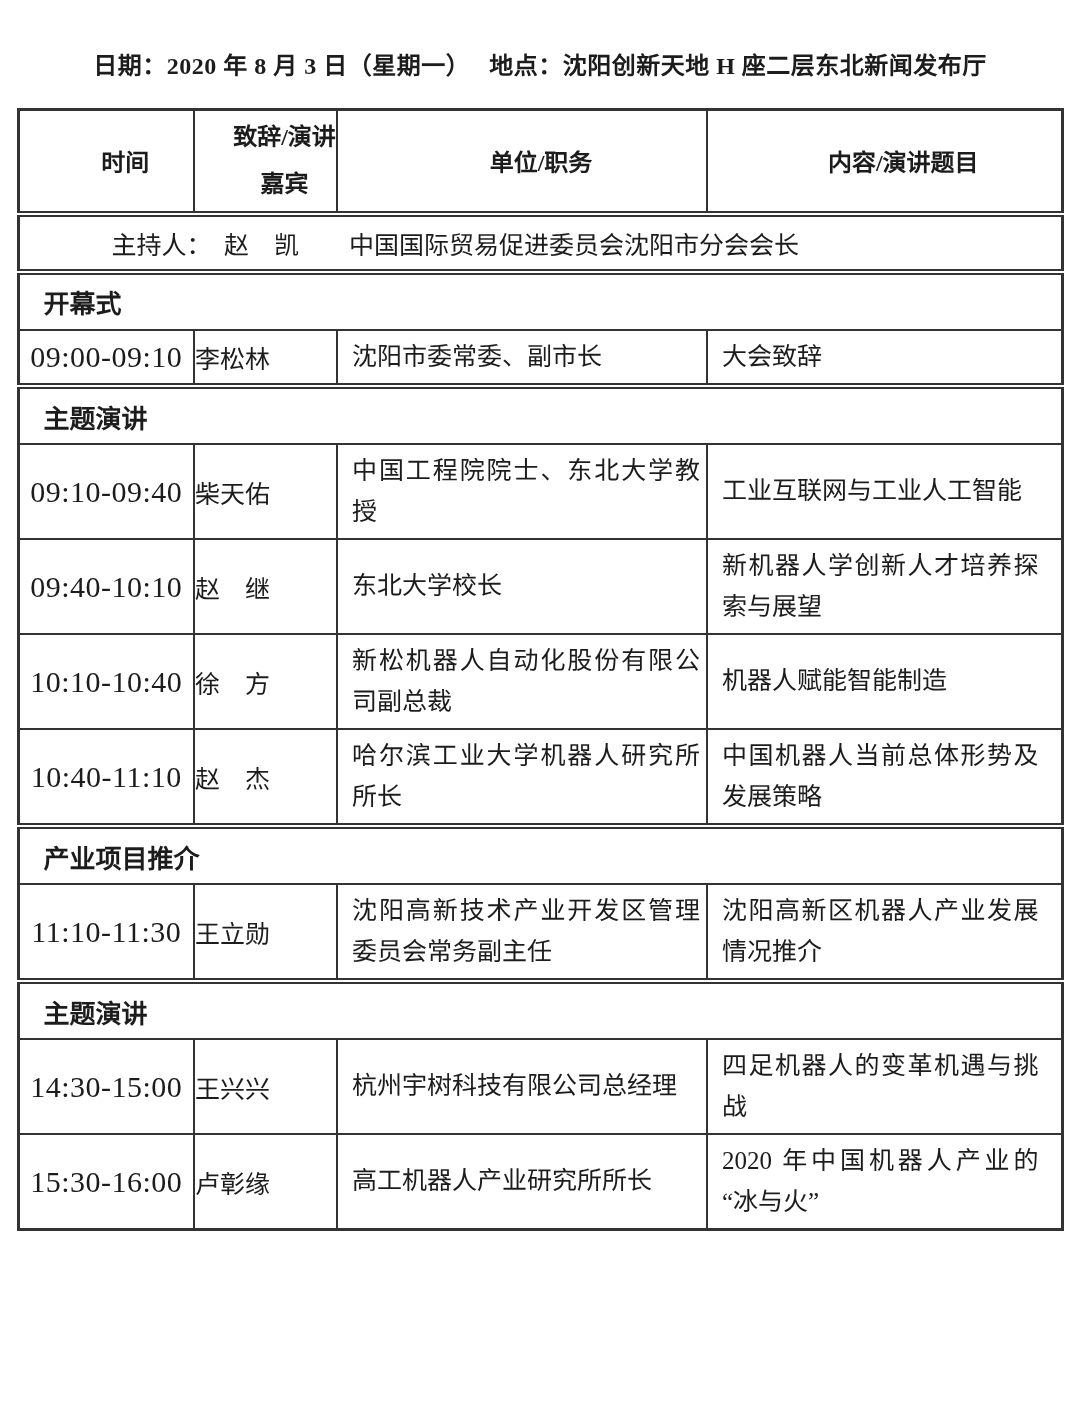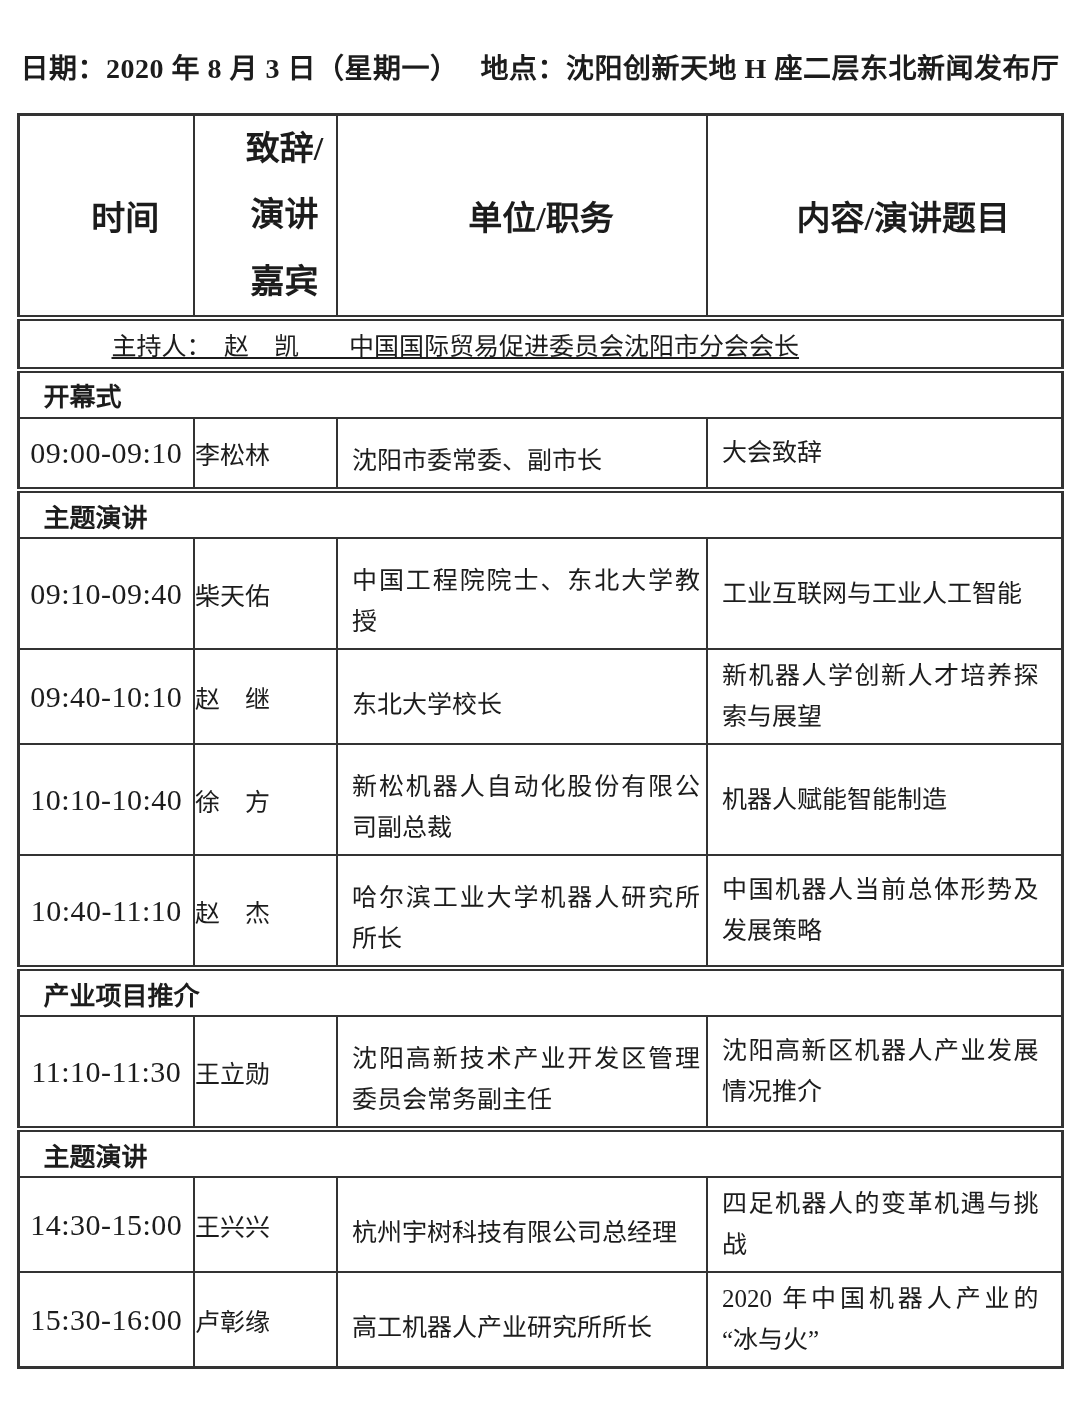--- a/index.html
+++ b/index.html
@@ -16,21 +16,21 @@
   .doc-title {
     text-align: center;
     font-size: 45px;
     font-weight: bold;
     letter-spacing: 2px;
     line-height: 1.15;
   }
 
   .doc-subtitle {
     text-align: center;
-    font-size: 28px;
+    font-size: 24px;
     font-weight: bold;
     margin-top: 30px;
     letter-spacing: 0.5px;
   }
 
   table.schedule {
     width: 1044px;
     margin: 27px auto 0 auto;
     border-collapse: collapse;
     table-layout: fixed;
@@ -43,30 +43,30 @@
   col.c1 { width: 176px; }
   col.c2 { width: 143px; }
   col.c3 { width: 370px; }
   col.c4 { width: 355px; }
 
   th, td { font-size: 25px; vertical-align: middle; }
 
   tr.header-row { height: 104px; }
   tr.header-row th {
     font-weight: bold;
-    font-size: 34px;
+    font-size: 24px;
     text-align: center;
     padding-left: 38px;
   }
   tr.header-row .two-line div { line-height: 1.95; }
 
-  tr.host-row { height: 52px; text-decoration: underline; }
+  tr.host-row { height: 58px; }
   tr.host-row td { text-align: left; padding-left: 92px; }
 
-  tr.section-row { height: 48px; }
+  tr.section-row { height: 58px; }
   tr.section-row td {
     font-weight: bold;
     font-size: 26px;
     text-align: left;
     padding-left: 24px;
   }
 
   
   tr.sep-top > td { border-top: 6px double #333333; }
 
@@ -74,21 +74,21 @@
   tr.r-m { height: 84px; }
 
   td.c-time {
     text-align: center;
     letter-spacing: 0.5px;
     font-size: 30px;
   }
   td.c-guest { text-align: left; }
   td.c-unit {
     text-align: justify;
-    padding: 22px 6px 6px 14px;
+    padding: 6px 6px 6px 14px;
     line-height: 1.62;
   }
   td.c-topic {
     text-align: justify;
     padding: 6px 22px 6px 14px;
     line-height: 1.62;
     margin-left: 36px;
   }
 </style>
 </head>

